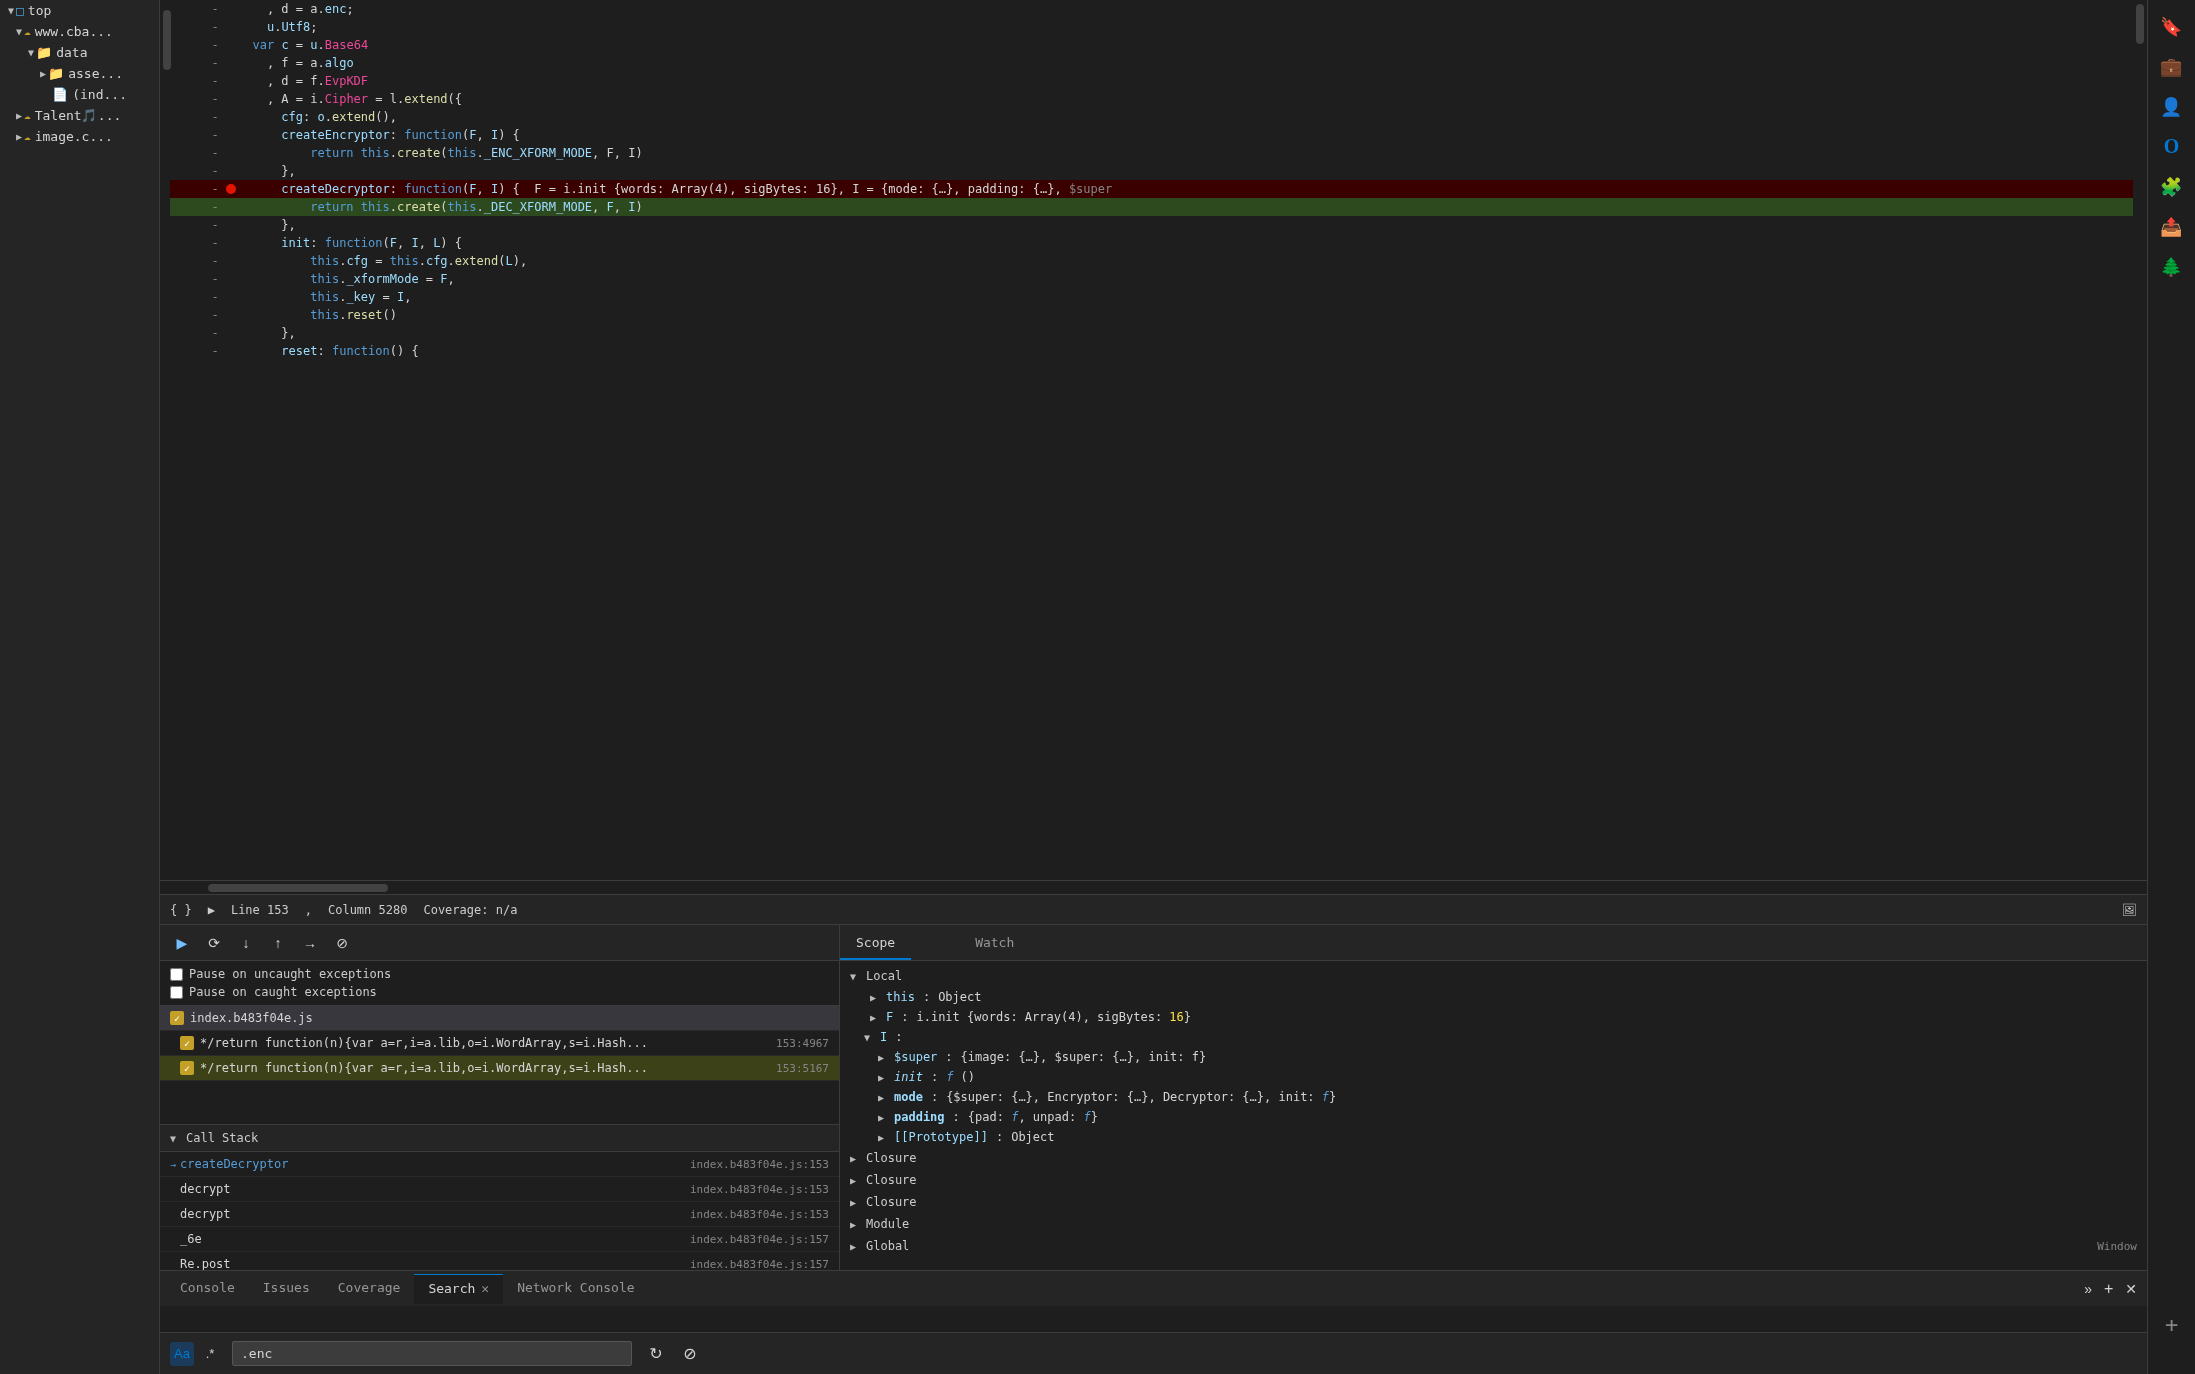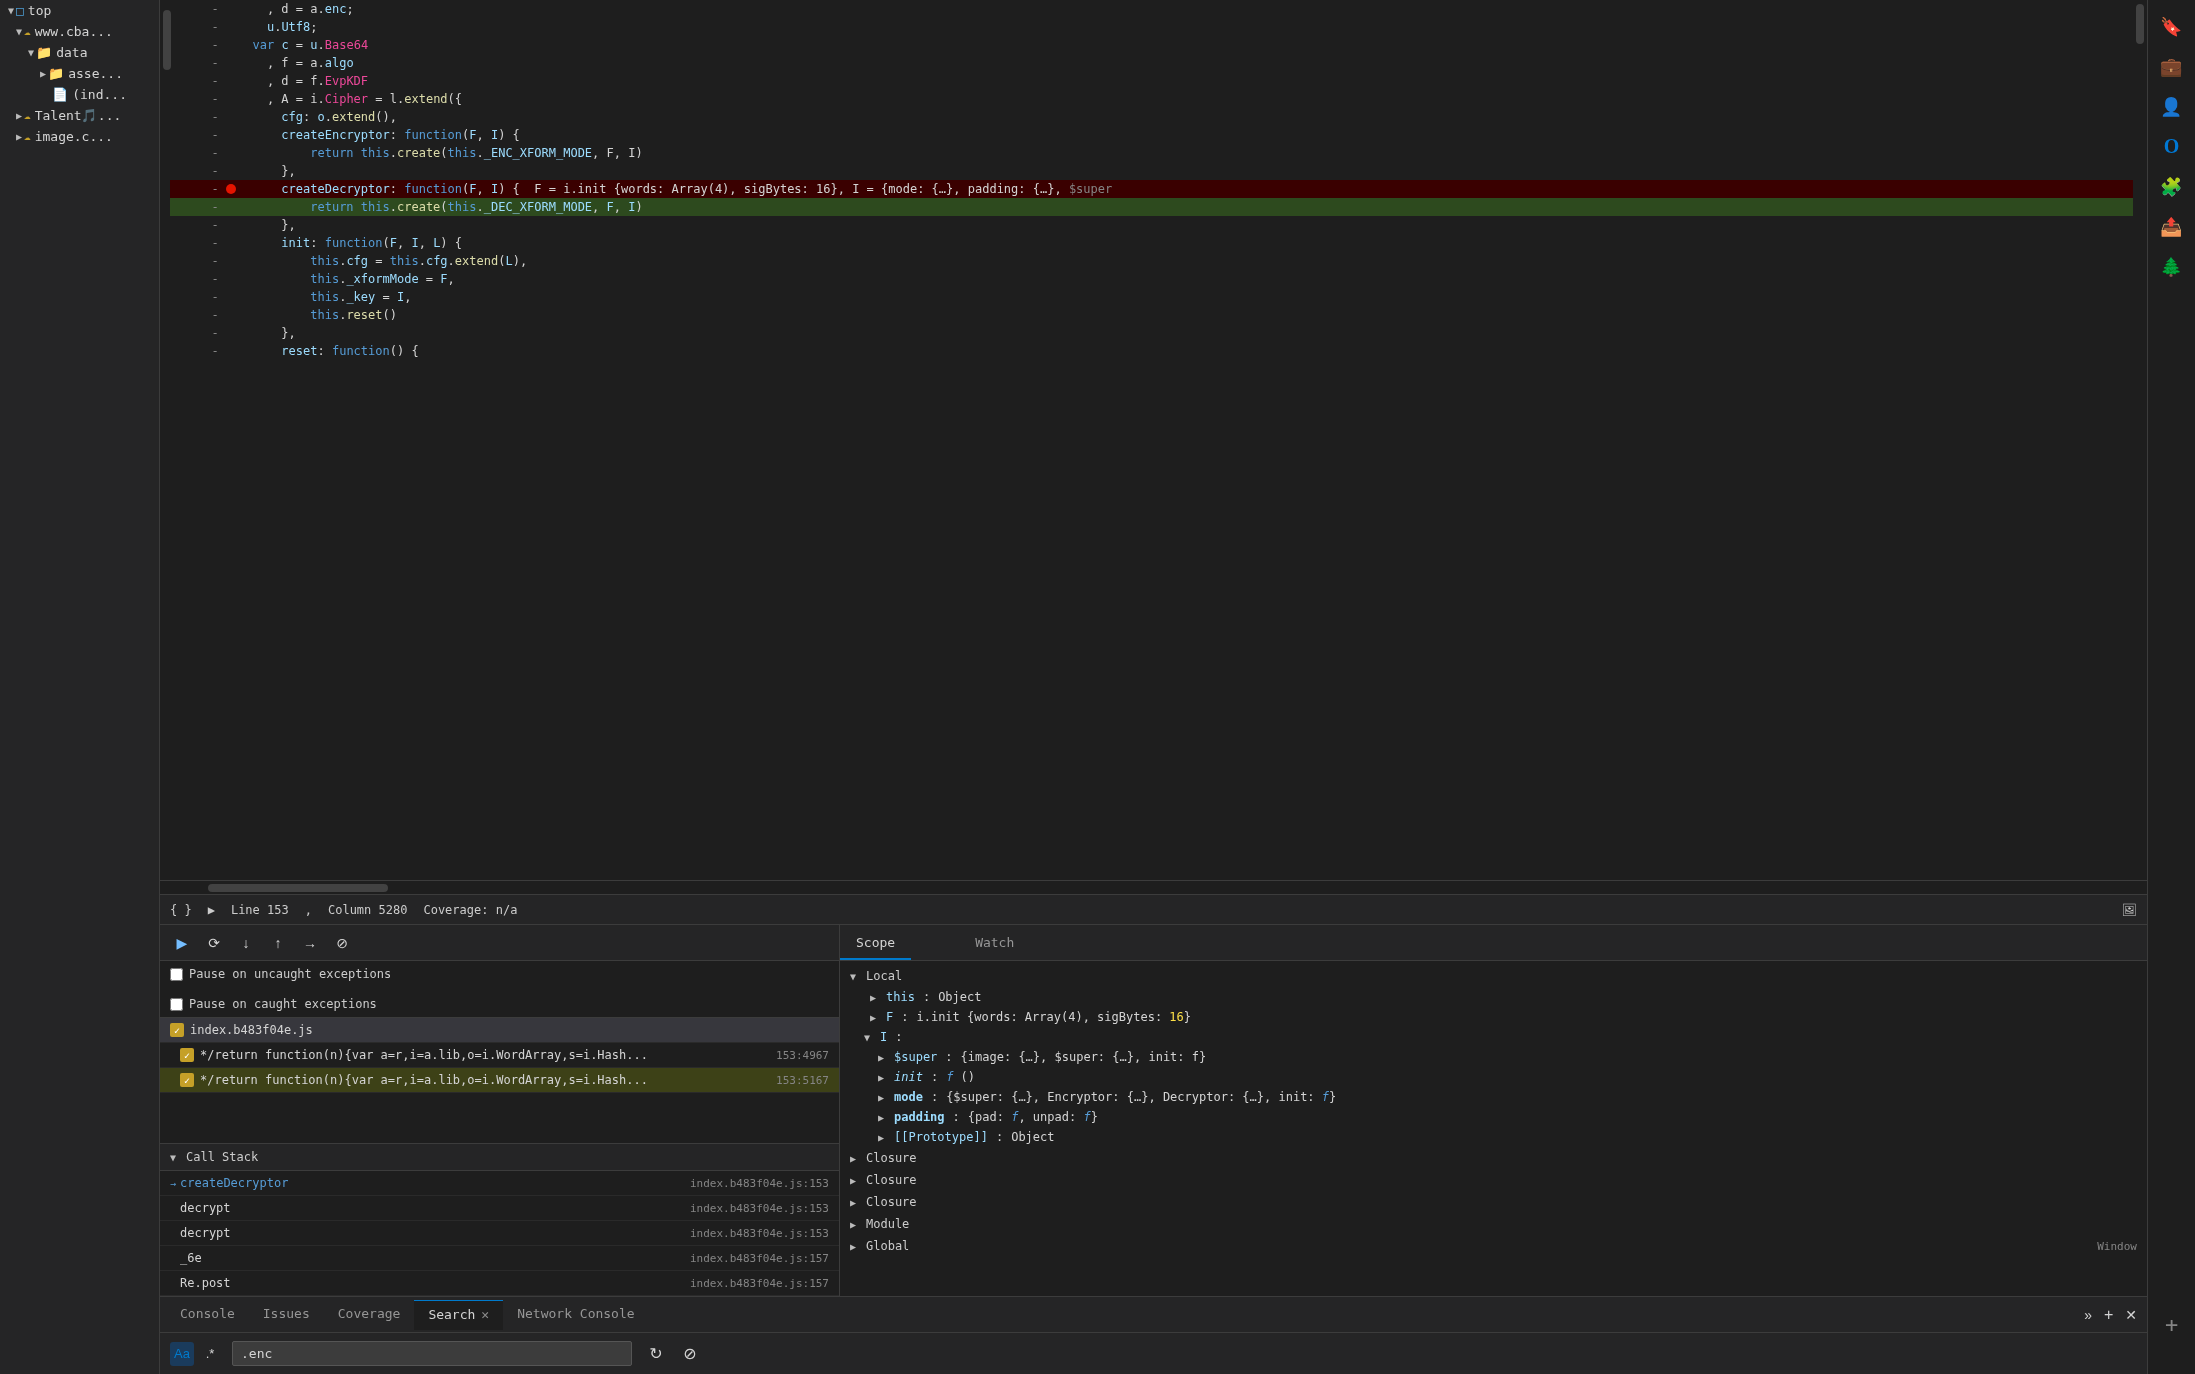--- a/index.html
+++ b/index.html
@@ -136,21 +136,21 @@
       color: #d4d4d4;
       font-size: 14px;
     }
     .dbg-btn.active { color: #75beff; }
 
     
     .pause-options {
       padding: 6px 10px;
       display: flex;
       flex-direction: column;
-      gap: 16px;
+      gap: 4px;
       flex-shrink: 0;
     }
     .pause-option {
       display: flex;
       align-items: center;
       gap: 6px;
       font-size: 12px;
       color: #ccc;
     }
     .pause-option input[type="checkbox"] {
@@ -367,20 +367,21 @@
     
     .search-bar {
       height: 42px;
       background: #252526;
       border-top: 1px solid #3c3c3c;
       display: flex;
       align-items: center;
       padding: 0 10px;
       gap: 10px;
       flex-shrink: 0;
+      margin-top: 26px;
     }
 
     .search-options {
       display: flex;
       gap: 4px;
     }
 
     .search-opt-btn {
       width: 24px;
       height: 24px;

